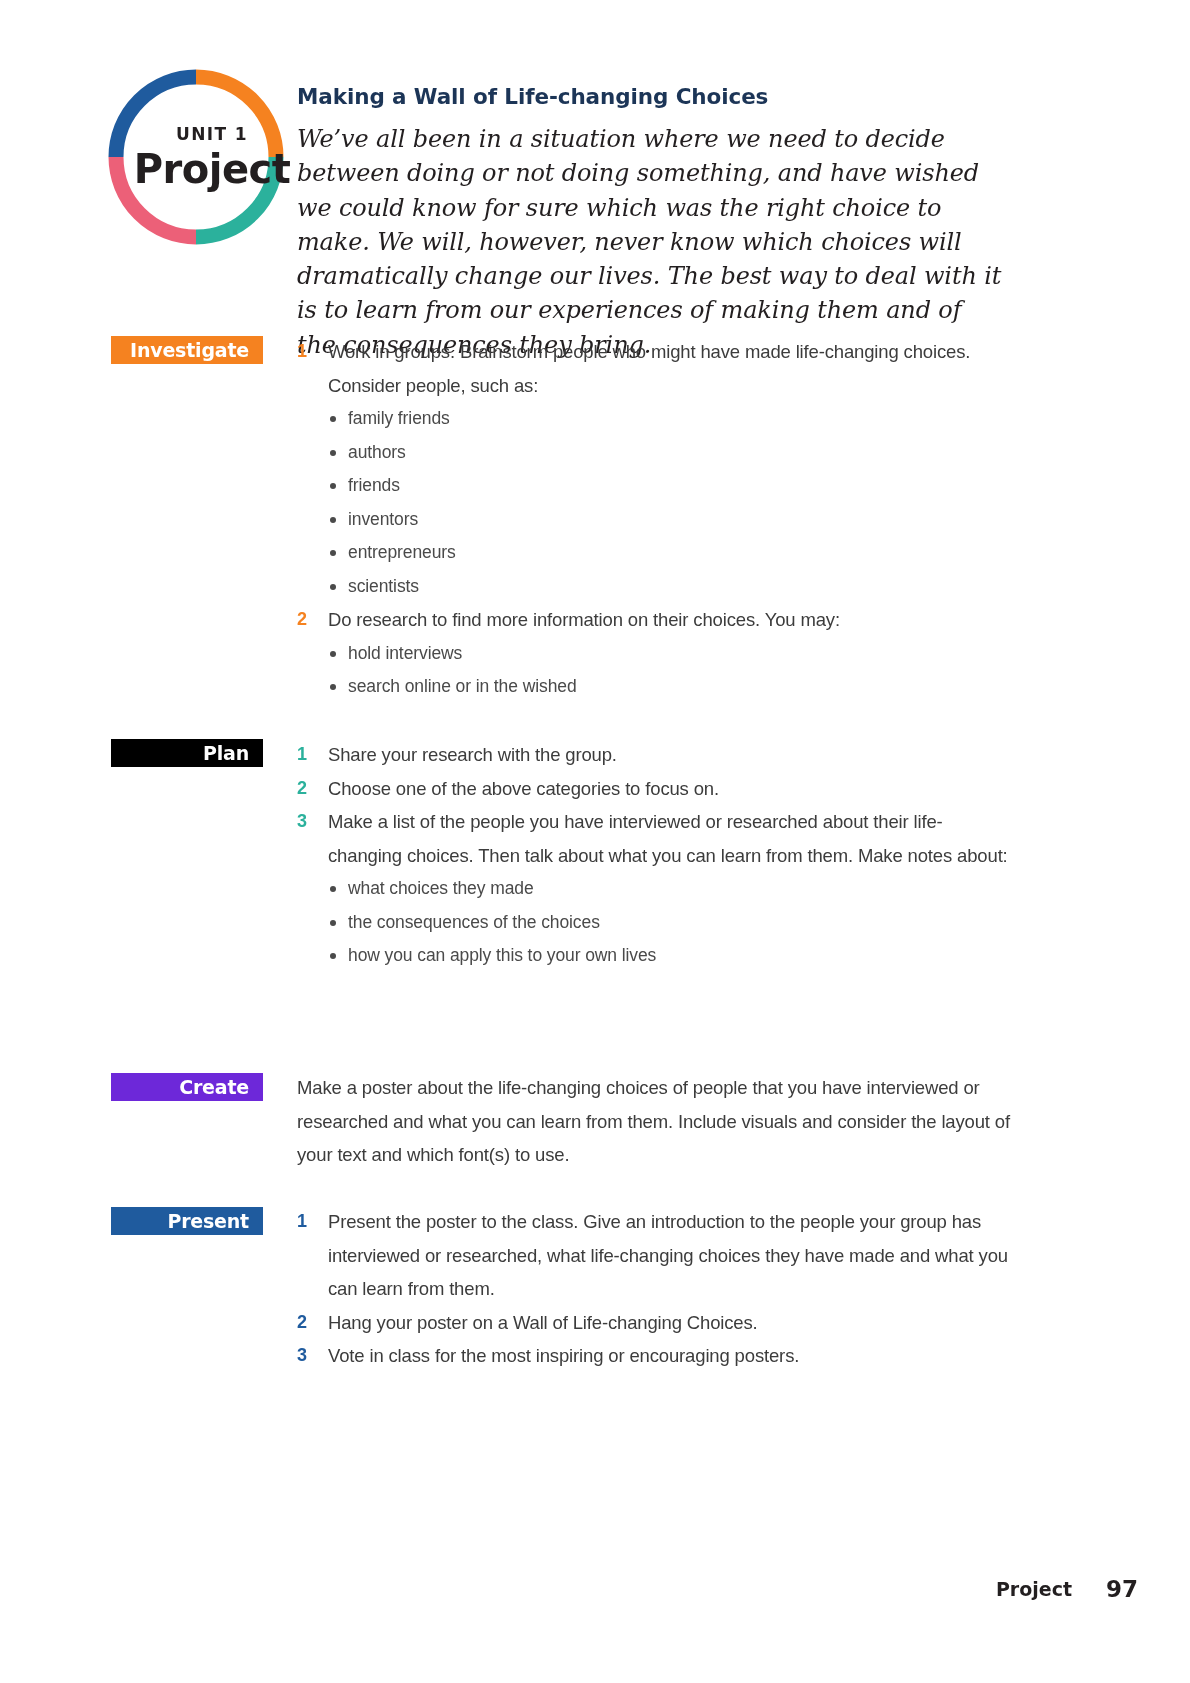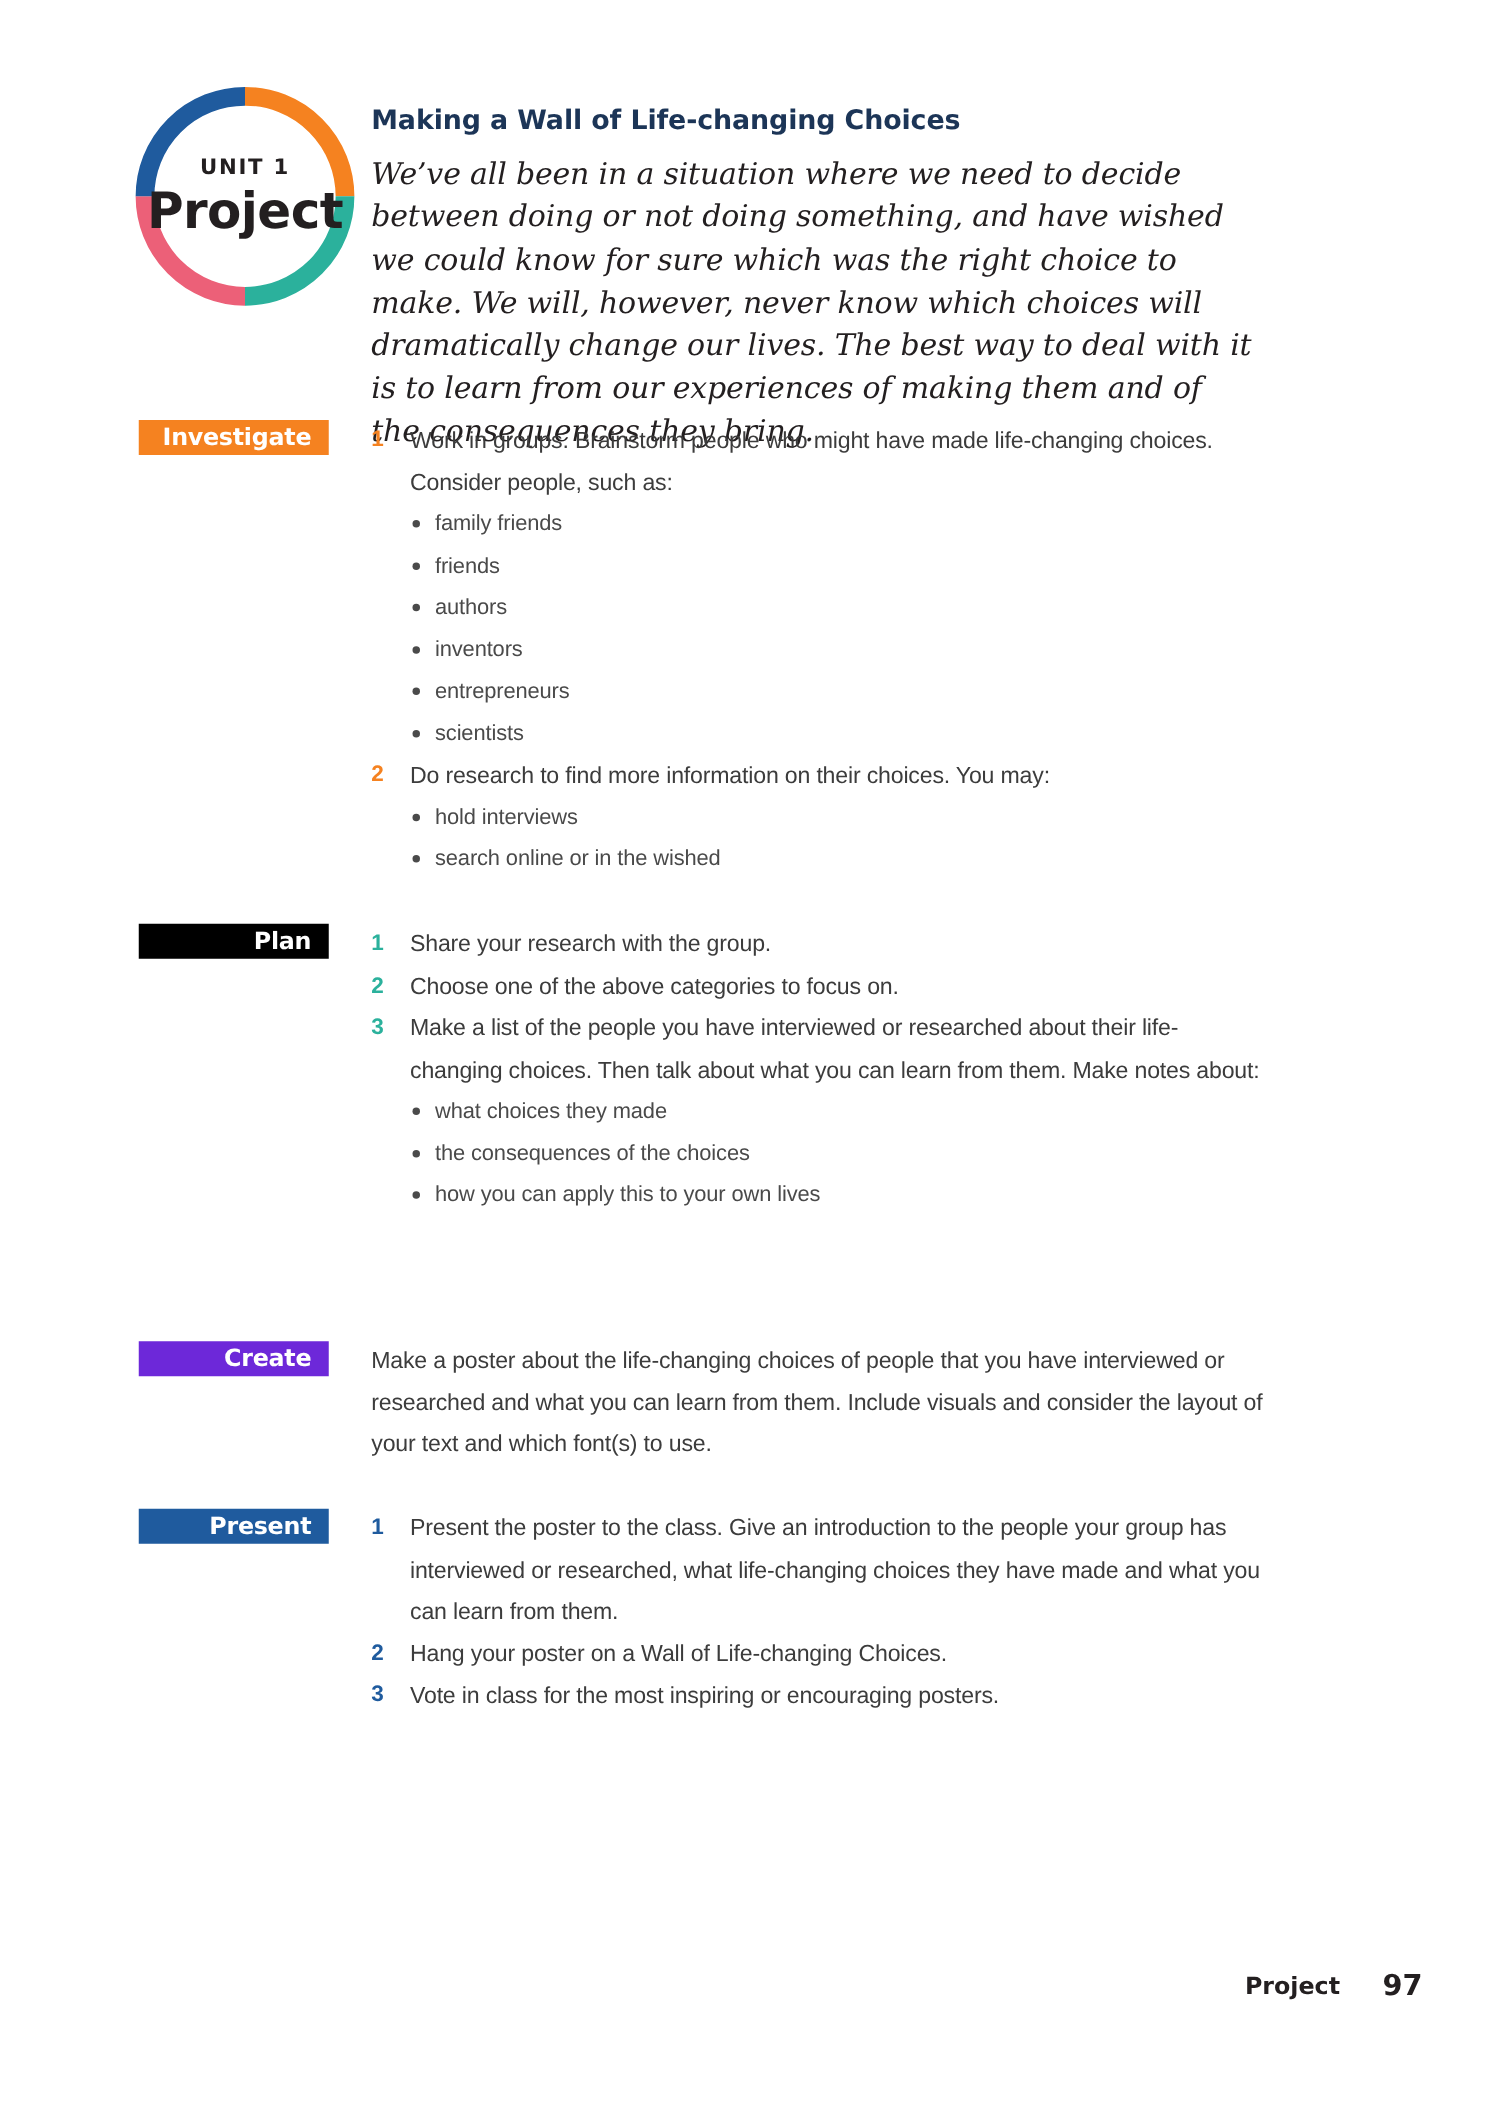--- a/index.html
+++ b/index.html
@@ -34,21 +34,21 @@
   .badge-circle {
     position: absolute;
     left: 105px;
     top: 66px;
     width: 182px;
     height: 182px;
   }
   .badge-circle svg { display: block; }
   .badge-circle-text {
     position: absolute;
-    left: 0; top: 0;
+    left: 16px; top: 0;
     width: 182px;
     height: 182px;
     display: flex;
     flex-direction: column;
     align-items: center;
     justify-content: center;
   }
   .badge-unit {
     font-family: "DejaVu Sans", sans-serif;
     font-size: 17px;
@@ -231,22 +231,22 @@
   <div class="section" style="top:336px;">
     <div class="tag" style="background:#F58220; top:0;">Investigate</div>
     <div class="steps" style="top:-1px; position:absolute;">
 
       <div class="step">
         <span class="step-num" style="color:#F58220;">1</span>
         <span class="step-text">Work in groups. Brainstorm people who might have made life-changing choices. Consider people, such as:</span>
       </div>
       <ul class="sublist" style="color:#F58220;">
         <li><span style="color:#4a4a4a;">family friends</span></li>
+        <li><span style="color:#4a4a4a;">authors</span></li>
         <li><span style="color:#4a4a4a;">friends</span></li>
-        <li><span style="color:#4a4a4a;">authors</span></li>
         <li><span style="color:#4a4a4a;">inventors</span></li>
         <li><span style="color:#4a4a4a;">entrepreneurs</span></li>
         <li><span style="color:#4a4a4a;">scientists</span></li>
       </ul>
 
       <div class="step">
         <span class="step-num" style="color:#F58220;">2</span>
         <span class="step-text">Do research to find more information on their choices. You may:</span>
       </div>
       <ul class="sublist" style="color:#F58220;">

